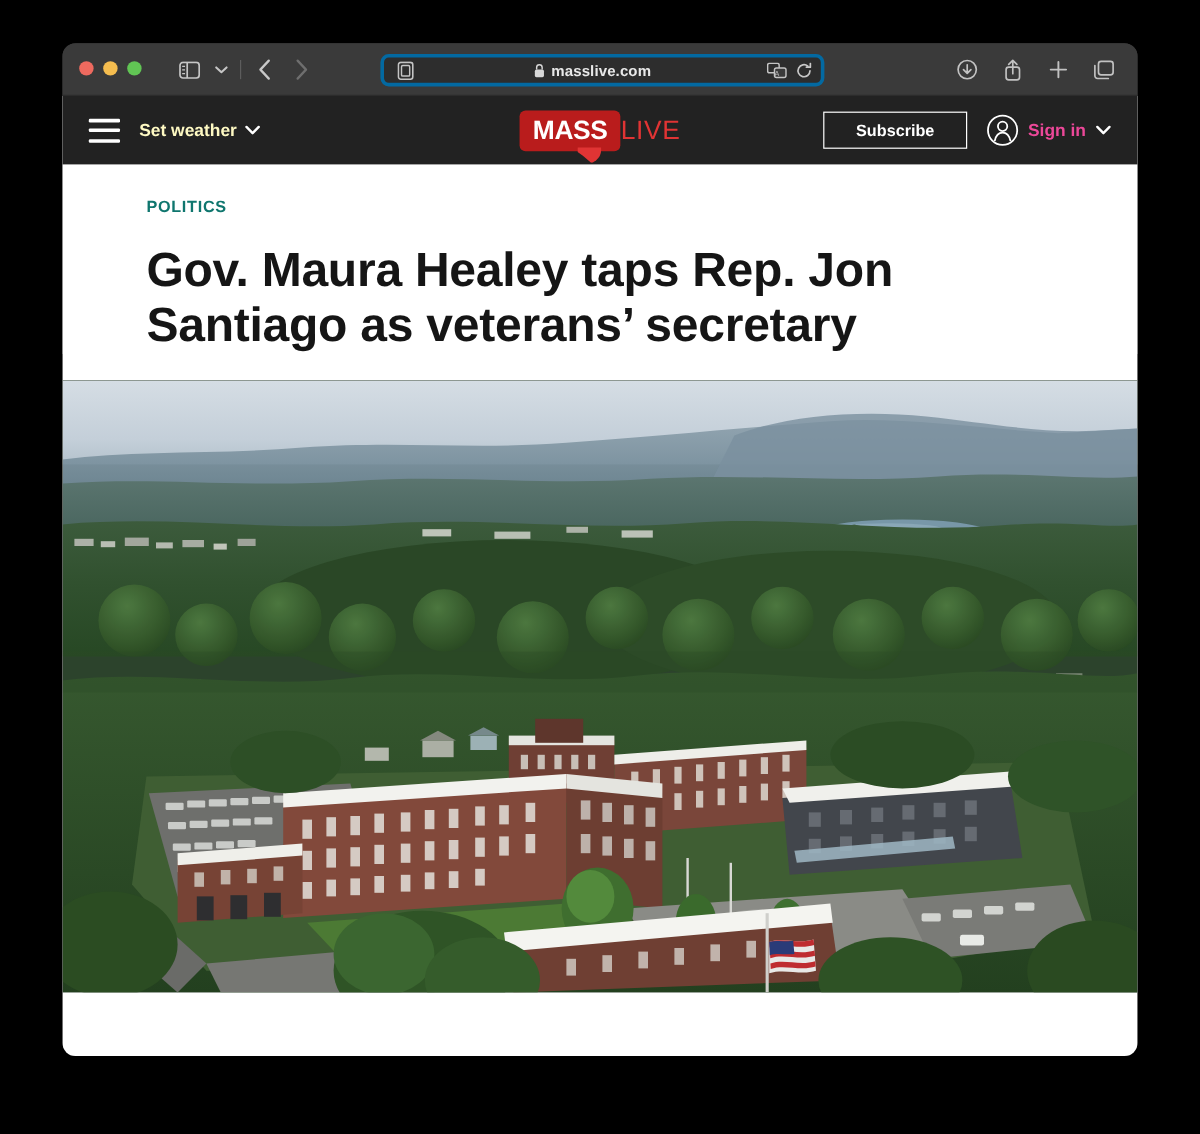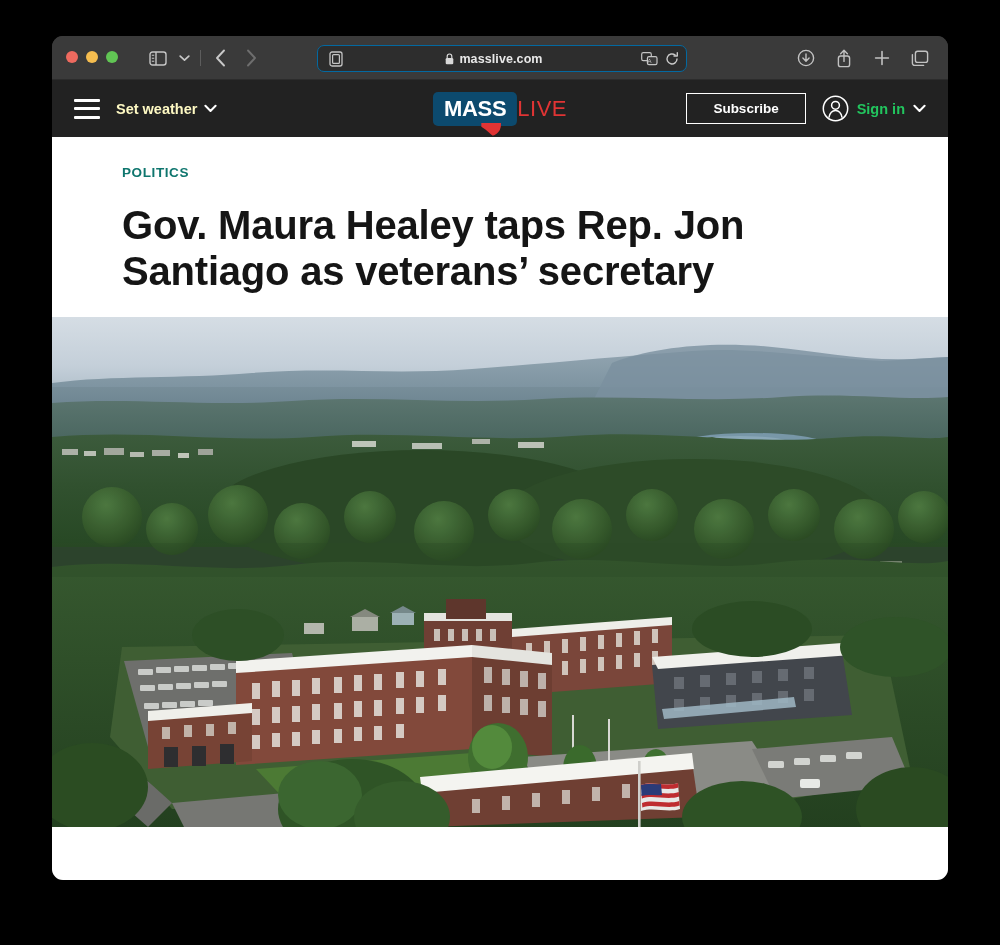--- a/index.html
+++ b/index.html
@@ -64,21 +64,21 @@
   #right-group { right: 14px; gap: 10px; }
 
   
   #url-bar {
     position: absolute;
     left: 265px;
     top: 9px;
     width: 370px;
     height: 27px;
     background: #2d2d2d;
-    border: 1px solid #0369a1;
+    border: 3px solid #0369a1;
     border-radius: 7px;
     display: flex;
     align-items: center;
     padding: 0 7px;
   }
   #url-text-wrap {
     flex: 1;
     display: flex;
     align-items: center;
     justify-content: center;
@@ -130,21 +130,21 @@
   #logo {
     position: absolute;
     left: 50%;
     top: 50%;
     transform: translate(-50%, -50%);
     display: flex;
     align-items: center;
   }
   #logo-bubble {
     position: relative;
-    background: #0c4a6e;
+    background: #b91c1c;
     border-radius: 5px;
     padding: 6px 11px 6px 11px;
     display: flex;
     align-items: center;
   }
   #logo-bubble::after {
     content: "";
     position: absolute;
     right: 16px;
     bottom: -11px;
@@ -184,21 +184,21 @@
     font-size: 13.5px;
     font-weight: 600;
     padding: 7px 26px;
     font-family: "Liberation Sans", sans-serif;
     cursor: default;
   }
   #signin {
     display: flex;
     align-items: center;
     gap: 8px;
-    color: #22c55e;
+    color: #ec4899;
     font-size: 14.5px;
     font-weight: 600;
   }
 
   
   #article {
     padding: 28px 70px 0 70px;
     background: #ffffff;
   }
   #kicker {

